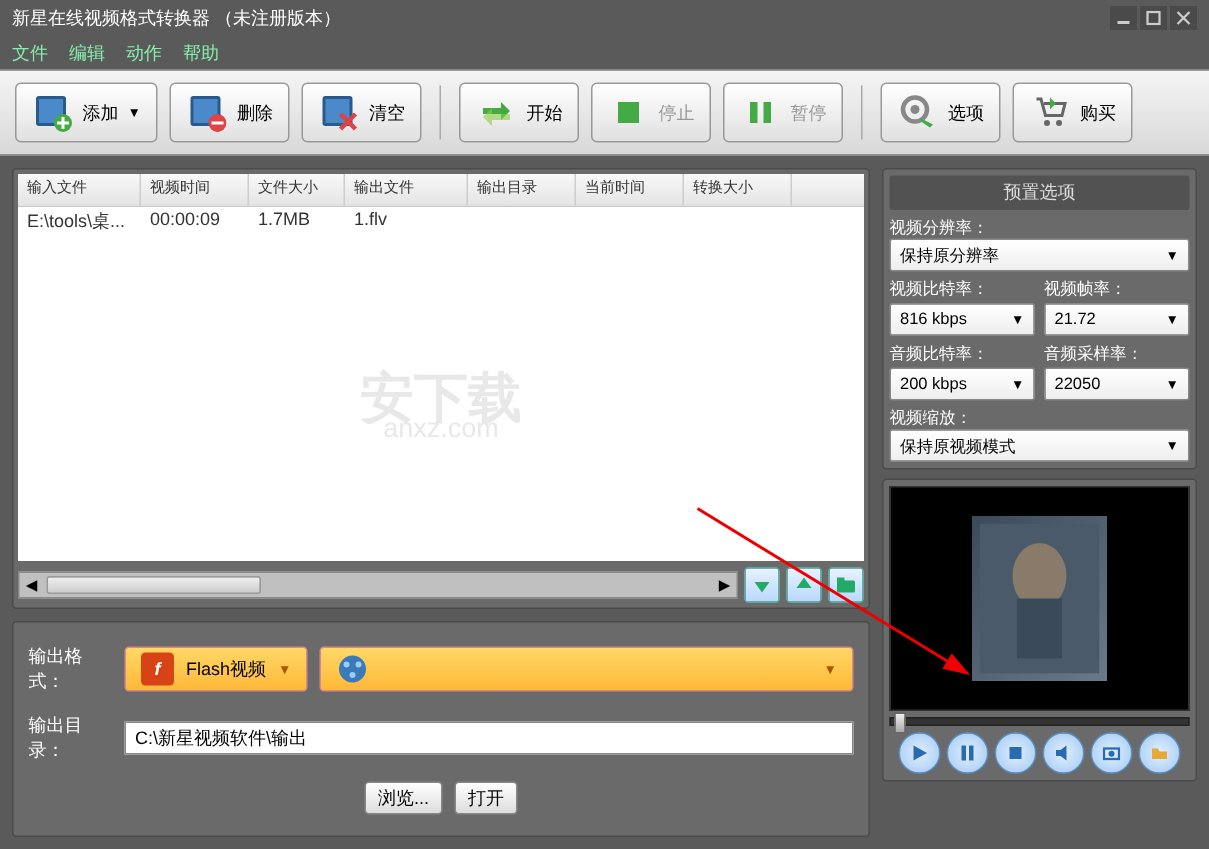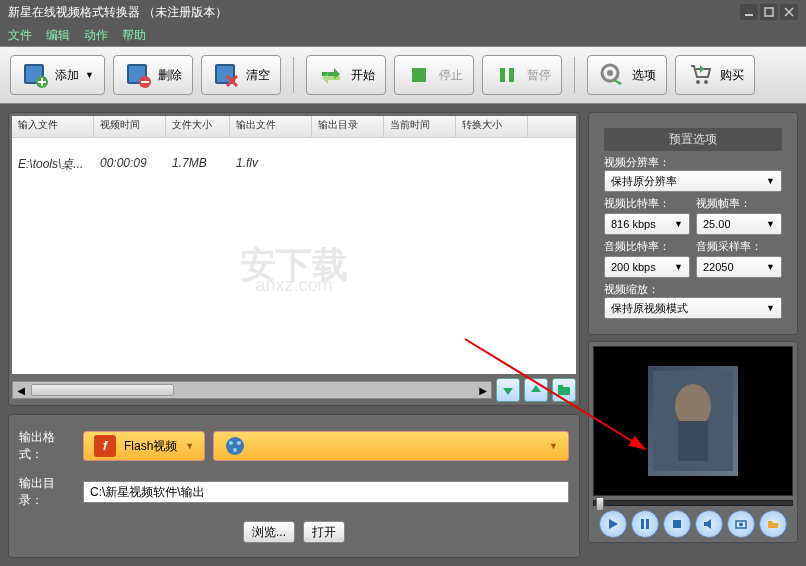--- a/index.html
+++ b/index.html
@@ -10,28 +10,28 @@
 .titlebar-btn { width: 18px; height: 16px; background: #4a4a4a; margin-left: 2px; display: flex; align-items: center; justify-content: center; cursor: pointer; }
 .menubar { height: 22px; display: flex; align-items: center; padding: 0 8px; color: #86efac; font-size: 12px; gap: 14px; }
 .menu-item { cursor: pointer; }
 .toolbar { height: 58px; background: linear-gradient(#f5f5f5, #d8d8d8); border-top: 1px solid #888; border-bottom: 1px solid #888; display: flex; align-items: center; padding: 0 10px; gap: 8px; }
 .tbbtn { height: 40px; background: linear-gradient(#fff, #e0e0e0); border: 1px solid #999; border-radius: 4px; display: flex; align-items: center; padding: 0 10px; gap: 6px; cursor: pointer; font-size: 12px; }
 .tbbtn .icon { width: 28px; height: 28px; display: flex; align-items: center; justify-content: center; }
 .tbsep { width: 1px; height: 36px; background: #aaa; margin: 0 4px; }
 .main { flex: 1; display: flex; gap: 8px; padding: 8px; }
 .left-col { flex: 1; display: flex; flex-direction: column; gap: 8px; }
 .right-col { width: 210px; display: flex; flex-direction: column; gap: 6px; }
-.panel { background: #6a6a6a; border: 1px solid #4a4a4a; border-radius: 3px; padding: 15px; }
+.panel { background: #6a6a6a; border: 1px solid #4a4a4a; border-radius: 3px; padding: 4px; }
 .table-panel { flex: 1; display: flex; flex-direction: column; padding: 3px; }
 .table-wrap { background: #fff; flex: 1; display: flex; flex-direction: column; overflow: hidden; }
 .table-header { display: flex; background: linear-gradient(#f8f8f8, #e4e4e4); border-bottom: 1px solid #ccc; height: 22px; }
 .th { border-right: 1px solid #ccc; font-size: 10px; padding: 2px 6px; color: #333; white-space: nowrap; overflow: hidden; }
 .table-body { flex: 1; background: #fff; position: relative; }
 .tr { display: flex; height: 20px; }
-.td { font-size: 12px; padding: 18px 6px; color: #333; white-space: nowrap; overflow: hidden; font-style: italic; }
+.td { font-size: 12px; padding: 1px 6px; color: #333; white-space: nowrap; overflow: hidden; }
 .watermark { position: absolute; top: 50%; left: 50%; transform: translate(-50%, -30%); font-size: 36px; color: #e8e8e8; font-weight: bold; pointer-events: none; }
 .watermark-sub { position: absolute; top: 58%; left: 50%; transform: translate(-50%, 0); font-size: 18px; color: #e8e8e8; pointer-events: none; }
 .scrollbar-row { display: flex; align-items: center; gap: 4px; margin-top: 4px; }
 .hscroll { flex: 1; height: 18px; background: #c0c0c0; border: 1px solid #888; display: flex; align-items: center; }
 .hscroll .thumb { width: 30%; height: 12px; background: linear-gradient(#eee, #ccc); border: 1px solid #999; border-radius: 2px; margin-left: 2px; }
 .hscroll .arrow { width: 16px; height: 16px; display: flex; align-items: center; justify-content: center; font-size: 10px; }
 .sidebtn { width: 24px; height: 24px; background: linear-gradient(#e8f2ff, #b8d8ff); border: 1px solid #5a9; border-radius: 3px; display: flex; align-items: center; justify-content: center; cursor: pointer; }
 .output-panel { display: flex; flex-direction: column; gap: 12px; padding: 14px 10px; }
 .output-row { display: flex; align-items: center; gap: 8px; }
 .output-label { color: #fff; font-size: 12px; width: 56px; }
@@ -273,21 +273,21 @@
           <div class="opt-col">
             <div class="opt-label">视频比特率：</div>
             <div class="dropdown">
                 <span>816 kbps</span>
                 <span class="caret">▼</span>
               </div>
           </div>
           <div class="opt-col">
             <div class="opt-label">视频帧率：</div>
             <div class="dropdown">
-                <span>25.00</span>
+                <span>21.72</span>
                 <span class="caret">▼</span>
               </div>
           </div>
         </div>
         <div class="opt-row">
           <div class="opt-col">
             <div class="opt-label">音频比特率：</div>
             <div class="dropdown">
                 <span>200 kbps</span>
                 <span class="caret">▼</span>

